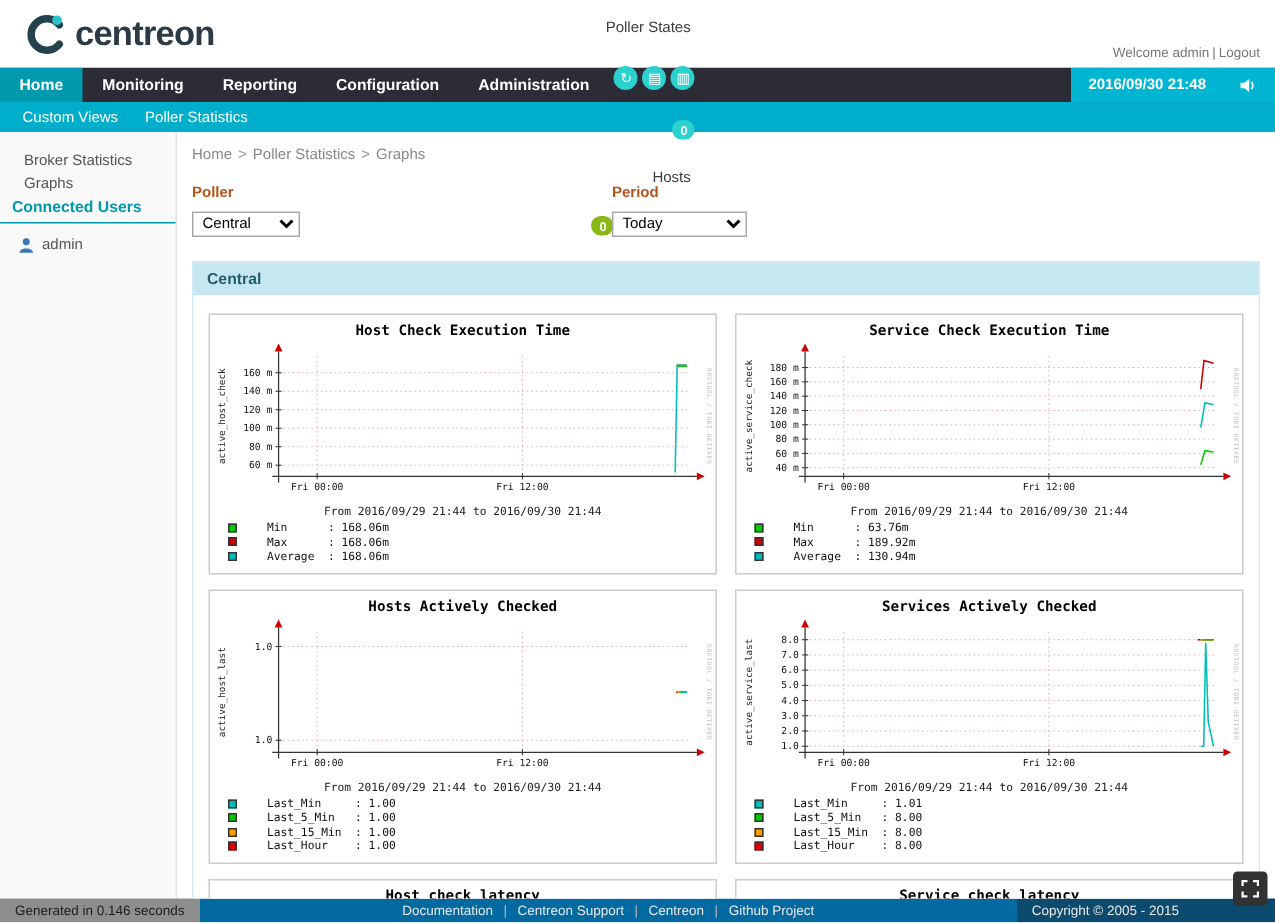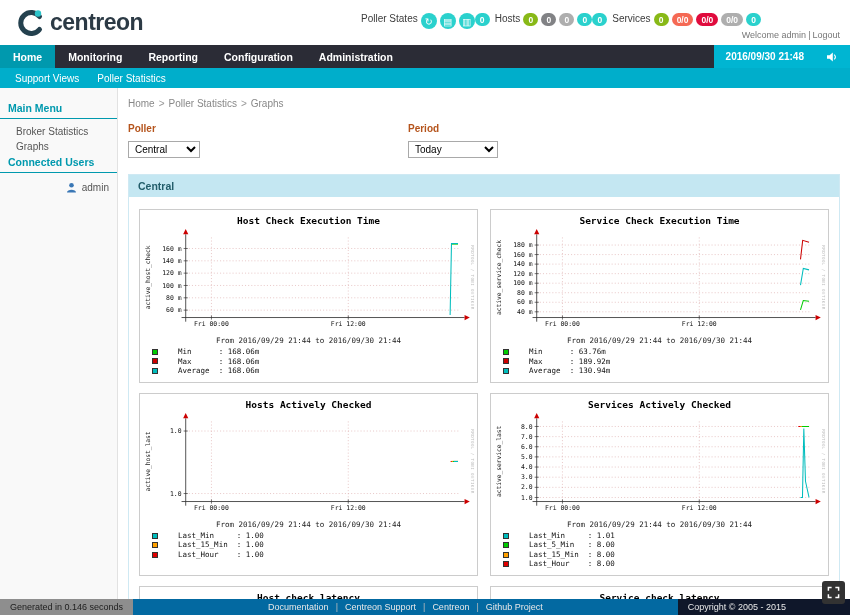--- a/index.html
+++ b/index.html
@@ -4,21 +4,21 @@
 <style>
   *{margin:0;padding:0;box-sizing:border-box;}
   html,body{width:850px;height:615px;overflow:hidden;background:#fff;
     font-family:"Liberation Sans",sans-serif;}
   .page{position:relative;width:850px;height:615px;display:flex;flex-direction:column;overflow:hidden;background:#fff;}
 
   
   .topbar{height:45px;background:#fff;position:relative;display:flex;align-items:center;flex-shrink:0;}
   .logo{display:flex;align-items:center;gap:6px;padding-left:14px;cursor:pointer;}
   .logo-text{font-size:23px;font-weight:bold;color:#2c3a45;letter-spacing:-0.5px;}
-  .status-area{position:absolute;left:356px;top:13px;display:flex;align-items:flex-start;gap:0;}
+  .status-area{position:absolute;left:356px;top:13px;display:flex;align-items:flex-end;gap:20px;flex-direction:column;}
   .group-label{font-size:10px;color:#3c3c3c;margin:0 3px 0 5px;}
   .badge{min-width:15px;padding:1.5px 5px;border-radius:9px;color:#fff;font-size:8.5px;font-weight:bold;text-align:center;display:inline-block;line-height:10px;cursor:pointer;}
   .badge.total{background:#2ad1cd;}
   .badge-set{display:inline-flex;gap:3px;align-items:center;}
   .badge-circle{width:16px;height:16px;border-radius:50%;color:#fff;font-size:9.5px;display:inline-flex;align-items:center;justify-content:center;cursor:pointer;}
   .welcome{position:absolute;right:10px;bottom:5px;font-size:9px;color:#777;}
   .welcome .logout{color:#777;text-decoration:none;cursor:pointer;}
   .welcome .sep{margin:0 2px;}
 
   
@@ -31,21 +31,21 @@
   
   .subnav{height:20px;background:#00aecb;display:flex;align-items:center;padding-left:6px;color:#fff;flex-shrink:0;}
   .subnav-item{padding:0 9px;font-size:10px;cursor:pointer;}
 
   
   .body{flex:1;display:flex;overflow:hidden;background:#fff;}
   .sidebar{width:118px;background:#f9f9f9;border-right:1px solid #e2e2e2;padding-top:12px;flex-shrink:0;}
   .side-header{color:#0099ae;font-weight:bold;font-size:10.5px;padding:2px 8px 4px;border-bottom:1px solid #0099ae;margin-bottom:5px;}
   .side-header.second{margin-top:0;}
   .side-item{font-size:10px;color:#555;padding:2px 8px 2px 16px;cursor:pointer;}
-  .user-row{display:flex;align-items:center;gap:5px;font-size:10px;color:#555;padding:4px 8px 2px 12px;justify-content:flex-end;}
+  .user-row{display:flex;align-items:center;gap:5px;font-size:10px;color:#555;padding:4px 8px 2px 12px;}
 
   .content{flex:1;padding:10px 8px 0 10px;overflow:hidden;position:relative;}
   .breadcrumb{font-size:10px;color:#888;}
   .breadcrumb .crumb{cursor:pointer;}
   .breadcrumb .crumb-sep{margin:0 4px;color:#999;}
   .filters{display:flex;margin-top:14px;}
   .filter-group{width:280px;}
   .filter-label{color:#b5541c;font-weight:bold;font-size:10px;margin-bottom:5px;}
   select{font-size:10px;font-family:inherit;padding:1px 2px;border:1px solid #a9a9a9;background:#fff;}
   #poller-select{width:72px;}
@@ -62,21 +62,21 @@
   .g-legend{font-family:"DejaVu Sans Mono",monospace;font-size:7.5px;color:#111;padding-left:10px;}
   .lrow{display:flex;align-items:center;gap:20px;line-height:9.5px;white-space:pre;}
   .sq{width:6px;height:6px;border:1px solid #333;flex-shrink:0;}
 
   
   .footer{height:16px;display:flex;align-items:stretch;font-size:9px;flex-shrink:0;}
   .f-gen{background:#8e8e8e;color:#1d1d1d;display:flex;align-items:center;padding:0 10px;white-space:nowrap;}
   .f-mid{flex:1;background:#0369a1;color:#e8e8e8;display:flex;align-items:center;justify-content:center;gap:7px;}
   .f-link{cursor:pointer;}
   .f-sep{color:#bbb;}
-  .f-right{background:#0f172a;color:#e8e8e8;display:flex;align-items:center;padding:0 64px 0 10px;white-space:nowrap;}
+  .f-right{background:#0c4a6e;color:#e8e8e8;display:flex;align-items:center;padding:0 64px 0 10px;white-space:nowrap;}
   .fullscreen{position:absolute;right:5px;bottom:11px;width:23px;height:23px;background:#323232;border-radius:3px;display:flex;align-items:center;justify-content:center;cursor:pointer;z-index:20;}
 </style>
 </head>
 <body>
 
 <div class="page">
 
   <header class="topbar">
     <div class="logo">
       <svg width="30" height="30" viewBox="0 0 30 30">
@@ -126,27 +126,26 @@
     <div class="nav-right">
       <span>2016/09/30 21:48</span>
       <svg width="12" height="12" viewBox="0 0 12 12">
         <polygon points="1,4.2 3.6,4.2 6.8,1.6 6.8,10.4 3.6,7.8 1,7.8" fill="#fff"></polygon>
         <path d="M8.2,3.6 A3.4,3.4 0 0 1 8.2,8.4" stroke="#fff" stroke-width="1.1" fill="none"></path>
       </svg>
     </div>
   </nav>
 
   <div class="subnav" id="subnav-items">
-      <span class="subnav-item">Support Views</span>
+      <span class="subnav-item">Custom Views</span>
       <span class="subnav-item">Poller Statistics</span>
     </div>
 
   <div class="body">
     <aside class="sidebar">
-      <div class="side-header">Main Menu</div>
       <div id="menu-items">
           <div class="side-item">Broker Statistics</div>
           <div class="side-item">Graphs</div>
         </div>
       <div class="side-header second">Connected Users</div>
       <div id="user-items">
           <div class="user-row">
             <svg width="11" height="11" viewBox="0 0 11 11">
               <circle cx="5.5" cy="3.2" r="2.3" fill="#3a77b5"></circle>
               <path d="M1,10.5 C1,6.8 10,6.8 10,10.5 Z" fill="#3a77b5"></path>
@@ -292,20 +291,21 @@
                 <polygon points="39.5,7 42,2 44.5,7" fill="#cc0000"></polygon>
                 <polyline points="296.6,48.5 303.7,48.5" fill="none" stroke="#e00000" stroke-width="1"></polyline>
                 <polyline points="297.6,48.5 303.7,48.5" fill="none" stroke="#ffa000" stroke-width="1"></polyline>
                 <polyline points="298.7,48.5 303.7,48.5" fill="none" stroke="#00cc00" stroke-width="1"></polyline>
                 <polyline points="299.7,48.5 303.7,48.5" fill="none" stroke="#00bdbd" stroke-width="1"></polyline>
                 <text x="316.5" y="48.5" transform="rotate(90 316.5 48.5)" text-anchor="middle" font-size="4" fill="#c0c0c0" letter-spacing="0.4">RRDTOOL / TOBI OETIKER</text>
               </svg>
               <div class="g-range">From 2016/09/29 21:44 to 2016/09/30 21:44</div>
               <div class="g-legend">
                 <div class="lrow"><span class="sq" style="background: rgb(0, 189, 189);"></span><span class="ltext">Last_Min     : 1.00</span></div>
+                <div class="lrow"><span class="sq" style="background: rgb(0, 204, 0);"></span><span class="ltext">Last_5_Min   : 1.00</span></div>
                 <div class="lrow"><span class="sq" style="background: rgb(255, 160, 0);"></span><span class="ltext">Last_15_Min  : 1.00</span></div>
                 <div class="lrow"><span class="sq" style="background: rgb(224, 0, 0);"></span><span class="ltext">Last_Hour    : 1.00</span></div>
               </div>
             </div>
             <div class="graph-box">
               <div class="g-title">Services Actively Checked</div>
               <svg class="g-plot" viewBox="0 0 320 104">
                 <rect x="0" y="0" width="320" height="104" fill="#ffffff"></rect>
                 <text x="8" y="48.5" transform="rotate(-90 8 48.5)" text-anchor="middle" font-size="6" fill="#222">active_service_last</text>
                 <line x1="42" y1="83.10126582278481" x2="305" y2="83.10126582278481" stroke="#dcaaaa" stroke-width="0.6" stroke-dasharray="1,2"></line>

